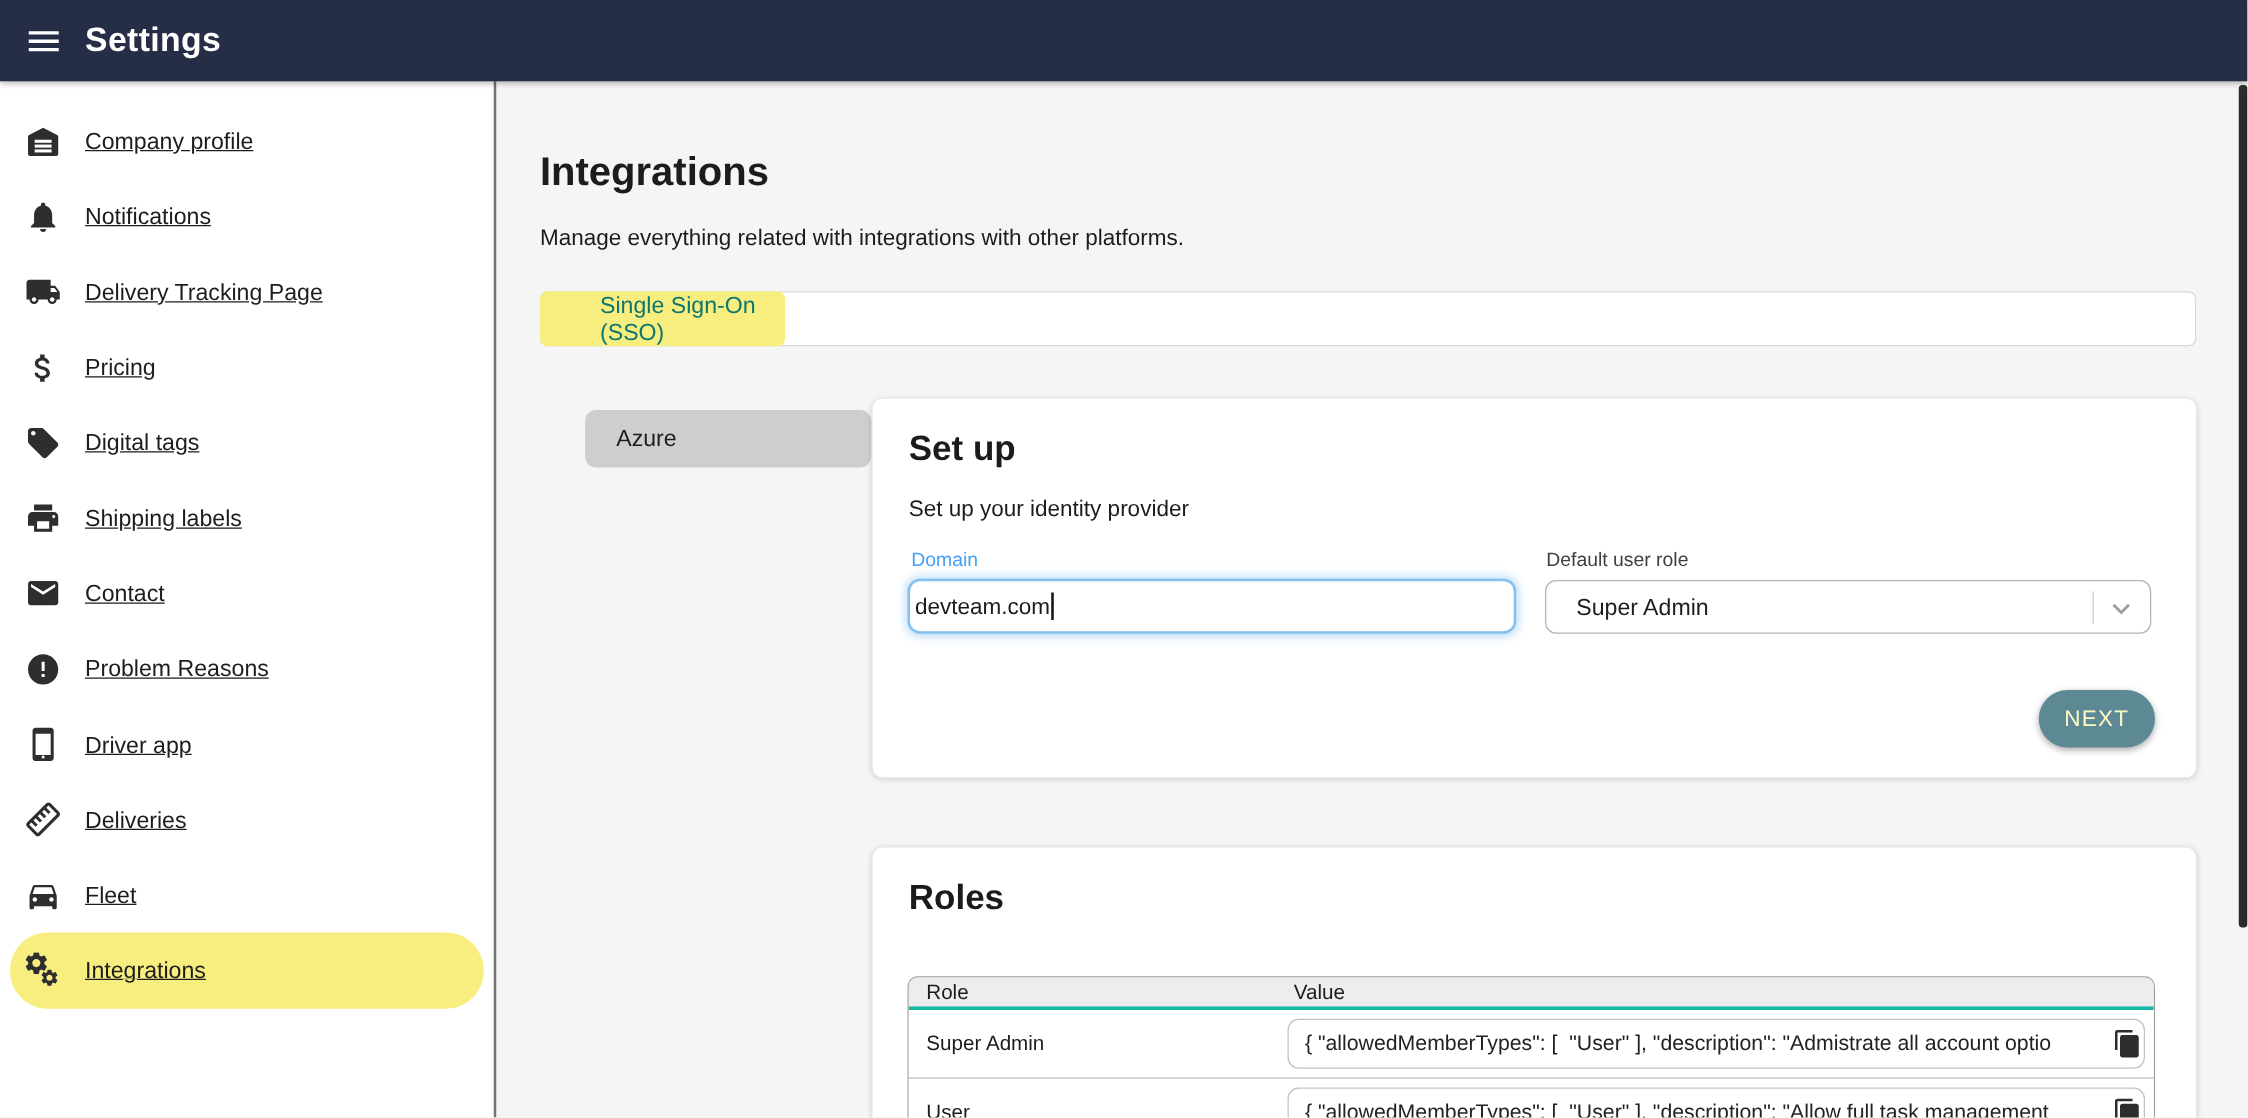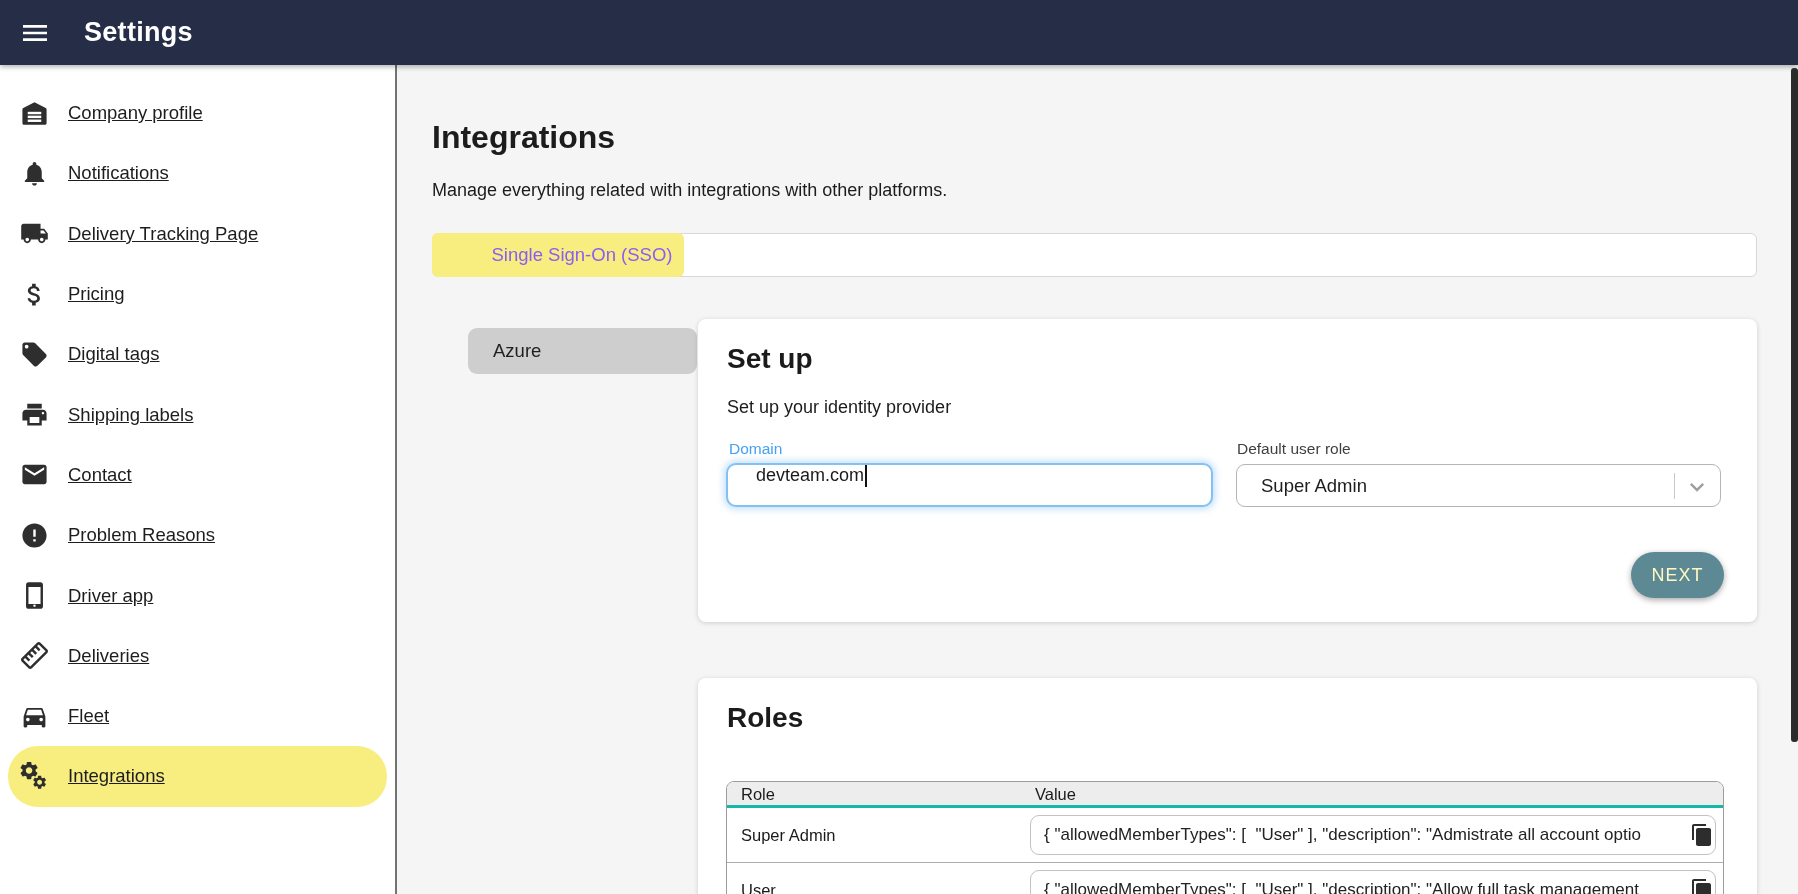--- a/index.html
+++ b/index.html
@@ -7,21 +7,21 @@
   body {
     position:relative; overflow:hidden; background:#f5f5f5;
     font-family:"Liberation Sans","DejaVu Sans",sans-serif; color:#1d1d1d;
   }
   svg { display:block; }
 
   
   .app-bar{
     position:absolute; left:0; top:0; width:1798px; height:65px;
     background:#262e47; box-shadow:0 2px 5px rgba(0,0,0,.3); z-index:30;
-    display:flex; align-items:center;gap:16px;
+    display:flex; align-items:center;
   }
   .hamburger{ margin-left:19px; width:32px; height:32px; cursor:pointer; }
   .app-title{ margin-left:17px; color:#fff; font-size:27px; font-weight:600; letter-spacing:.3px; }
 
   
   .sidebar{
     position:absolute; left:0; top:65px; width:397px; height:829px;
     background:#ffffff; border-right:2px solid #737373; z-index:20; padding-top:18px;
   }
   .side-item{
@@ -35,23 +35,23 @@
 
   
   .page-title{ position:absolute; left:432px; top:119px; font-size:32px; font-weight:600; color:#1c1c1c; }
   .page-subtitle{ position:absolute; left:432px; top:180px; font-size:18px; color:#1c1c1c; }
 
   .tab-strip{
     position:absolute; left:432px; top:233px; width:1325px; height:44px;
     background:#fff; border:1px solid #d8d8d8; border-radius:6px;
   }
   .tab-active{
-    position:absolute; left:-1px; top:-1px; width:252px; height:44px;
+    position:absolute; left:-1px; top:-1px; width:196px; height:44px;
     background:#f8ee80; border-radius:6px; display:flex; align-items:center; justify-content:center;
-    font-size:18.5px; color:#8b5cf6; cursor:pointer;padding-left:48px;
+    font-size:18.5px; color:#0f766e; cursor:pointer;padding-left:48px;
   }
 
   .provider-btn{
     position:absolute; left:432px; top:328px; width:229px; height:46px;
     background:#cecece; border-radius:9px; line-height:46px; padding-left:25px;
     font-size:18.5px; color:#1f1f1f; cursor:pointer;margin-left:36px;
   }
 
   .card{
     position:absolute; left:698px; width:1059px; background:#fff; border-radius:8px;
@@ -64,21 +64,21 @@
   .setup-sub{ position:absolute; left:29px; top:78px; font-size:18px; color:#1c1c1c; }
 
   .field-label{ position:absolute; top:121px; font-size:15.5px; }
   .lbl-domain{ left:31px; color:#45a1f5; }
   .lbl-role{ left:539px; color:#3f3f3f; }
 
   .domain-input{
     position:absolute; left:28px; top:144px; width:487px; height:44px;
     border:2px solid #84c1f1; border-radius:10px; background:#fff;
     box-shadow:0 0 7px 2px rgba(110,185,245,.45);
-    display:flex; align-items:flex-start; padding-left:28px; font-size:18px; color:#1b1b1b; cursor:text;
+    display:flex; align-items:center; padding-left:4px; font-size:18px; color:#1b1b1b; cursor:text;
   }
   .caret{ display:inline-block; width:2px; height:22px; background:#111; margin-left:1px; }
 
   .role-select{
     position:absolute; left:538px; top:145px; width:485px; height:43px;
     border:1.5px solid #b5b5b5; border-radius:9px; background:#fff;
     display:flex; align-items:center; padding-left:24px; font-size:18.5px; color:#1d1d1d; cursor:pointer;
   }
   .sel-divider{ position:absolute; right:45px; top:8px; width:1.5px; height:26px; background:#c9c9c9; }
   .sel-chevron{ position:absolute; right:9px; top:8px; width:28px; height:28px; }

